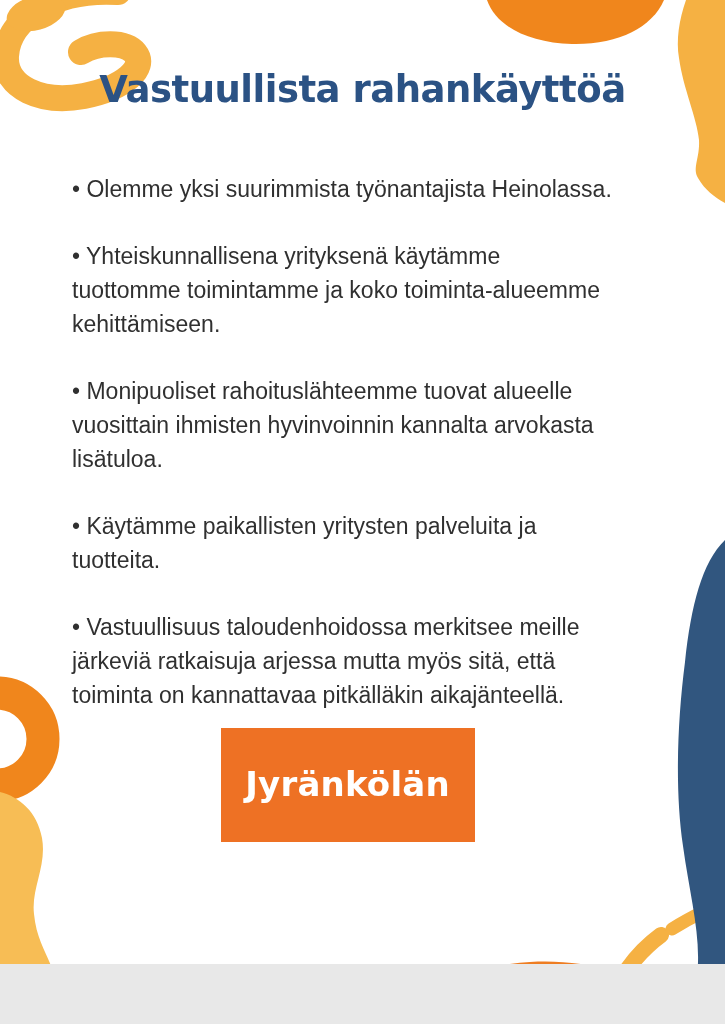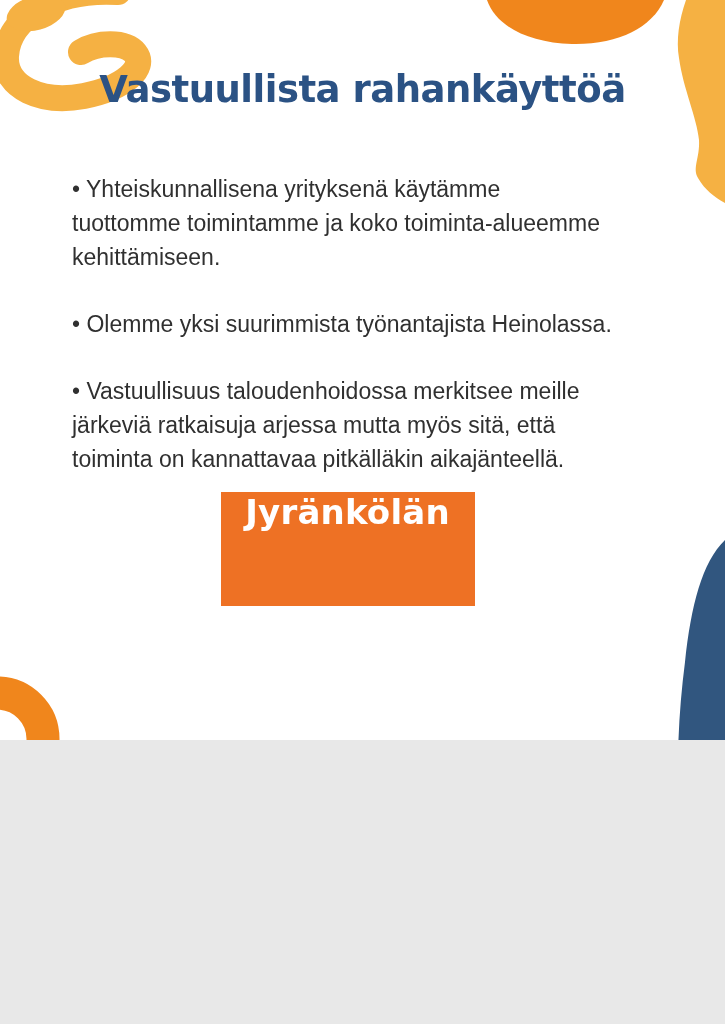--- a/index.html
+++ b/index.html
@@ -1,19 +1,19 @@
 <!DOCTYPE html>
 <html style="--background: #ffffff; --title-blue: #2b5284; --body-text: #303030; --logo-box-orange: #ee7124; --tagline-orange: #ee744a; --deco-orange: #f0861c; --deco-orange-deep: #ee7d22; --deco-yellow: #f5b143; --deco-yellow-light: #f7bd55; --deco-blue: #31567f;"><head>
 <meta charset="utf-8">
 <style>
   html, body { margin: 0; padding: 0; background: #e8e8e8; }
   .page {
     position: relative;
     width: 725px;
-    height: 740px;
+    height: 964px;
     margin: 0 auto;
     background: var(--background, #ffffff);
     overflow: hidden;
     font-family: "Liberation Sans", sans-serif;
   }
   .deco-layer {
     position: absolute;
     top: 0; left: 0;
     width: 725px; height: 1024px;
     z-index: 0;
@@ -61,21 +61,21 @@
     text-align: center;
   }
   .logo-box {
     margin: 16px auto;
     width: 254px;
     height: 114px;
     background: var(--logo-box-orange, #ee7124);
     display: flex;
     flex-direction: column;
     align-items: center;
-    justify-content: space-between;
+    justify-content: center;
   }
   .logo-line {
     font-family: "DejaVu Sans", sans-serif;
     font-weight: 800;
     font-size: 34px;
     line-height: 41px;
     color: #ffffff;
     letter-spacing: 0.2px;
   }
   .tagline {
@@ -117,24 +117,29 @@
       <path class="stroke-deco-yellow" stroke-width="13" d="M672,929 C690,918 706,909 725,903"></path>
     </g>
 
     <path class="fill-deco-blue" d="M725,540 C702,562 691,606 685,662 C677,724 675,792 683,846 C689,890 699,927 698,962 C697,992 691,1012 684,1024 L725,1024 Z"></path>
   </svg>
 
   <div class="content">
     <h1 class="title">Vastuullista rahankäyttöä</h1>
 
     <div class="bullets">
+        <p class="bullet">• Olemme yksi suurimmista työnantajista Heinolassa.</p>
         <p class="bullet">• Yhteiskunnallisena yrityksenä käytämme
 tuottomme toimintamme ja koko toiminta-alueemme
 kehittämiseen.</p>
-        <p class="bullet">• Olemme yksi suurimmista työnantajista Heinolassa.</p>
+        <p class="bullet">• Monipuoliset rahoituslähteemme tuovat alueelle
+vuosittain ihmisten hyvinvoinnin kannalta arvokasta
+lisätuloa.</p>
+        <p class="bullet">• Käytämme paikallisten yritysten palveluita ja
+tuotteita.</p>
         <p class="bullet">• Vastuullisuus taloudenhoidossa merkitsee meille
 järkeviä ratkaisuja arjessa mutta myös sitä, että
 toiminta on kannattavaa pitkälläkin aikajänteellä.</p>
       </div>
 
     <div class="logo-wrap">
       <div class="logo-box">
         <div class="logo-line">Jyränkölän</div>
       </div>
     </div>

